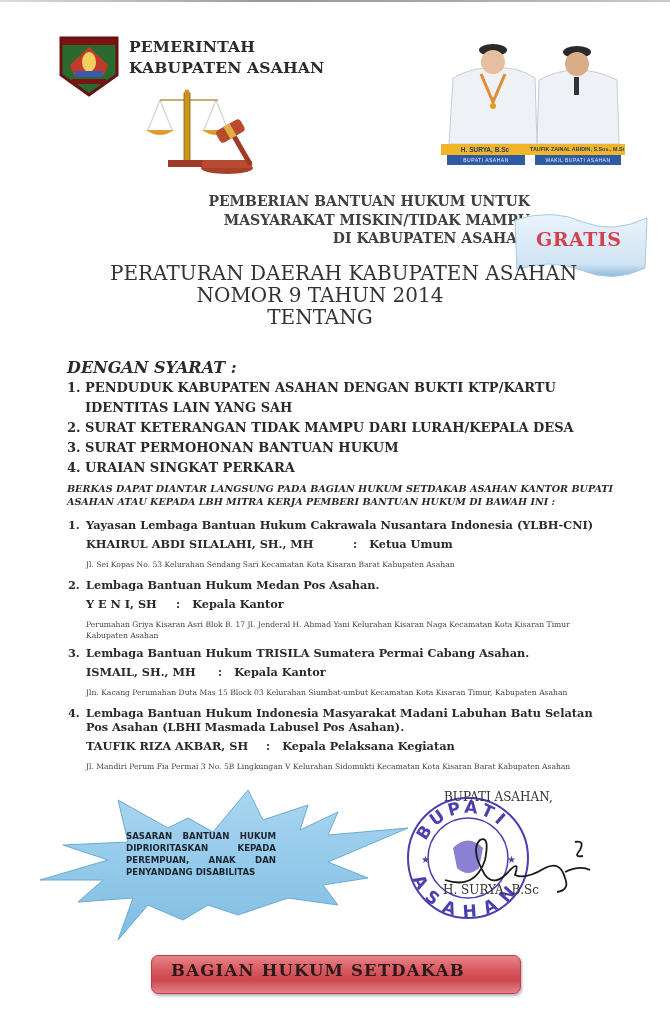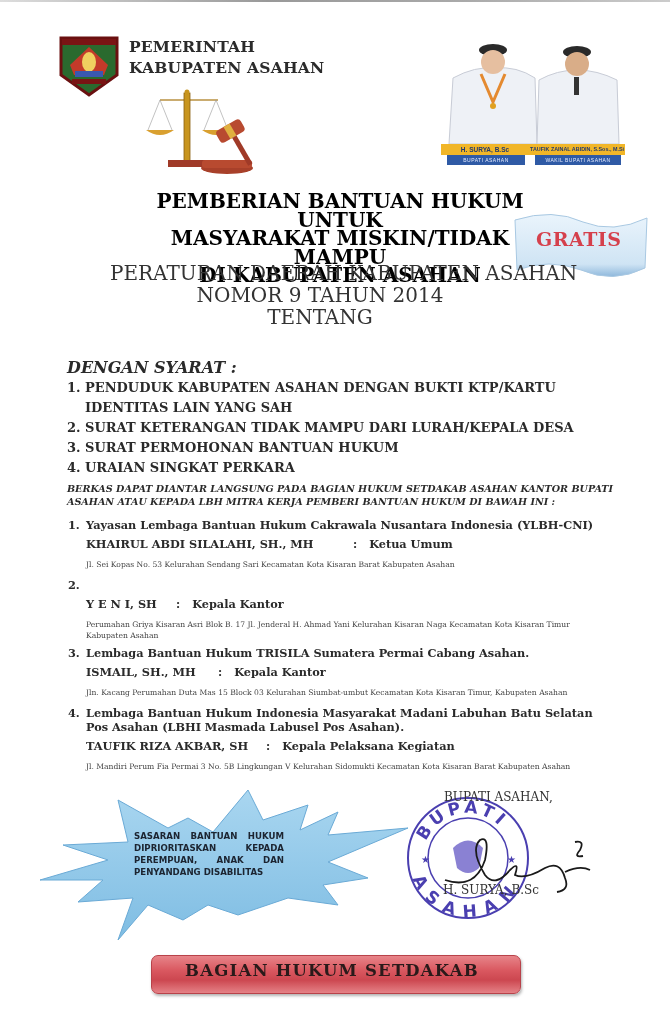--- a/index.html
+++ b/index.html
@@ -13,21 +13,21 @@
 
   
   #scale { left:140px; top:88px; width:140px; height:95px; }
 
   
   #officials { left:437px; top:22px; width:190px; height:148px; }
   .name-bar { position:absolute; top:122px; height:11px; background:#f1b628; font-family:"Liberation Sans", sans-serif; font-weight:bold; font-size:6.5px; color:#233a6e; text-align:center; line-height:11px; }
   .role-bar { position:absolute; top:133px; height:10px; background:#2f5aa5; font-family:"Liberation Sans", sans-serif; font-size:5px; color:#e6ecff; text-align:center; line-height:10px; letter-spacing:0.5px; }
 
   
-  .headline { left:150px; top:192px; width:380px; text-align:center; font-weight:bold; font-size:20px; line-height:18.5px; color:#000000; }
+  .headline { left:150px; top:192px; width:380px; text-align:right; font-weight:bold; font-size:14px; line-height:18.5px; color:#404040; }
   .regulation { left:110px; top:262px; width:420px; text-align:center; font-size:20px; line-height:22px; color:#333; }
   .regulation div { white-space:nowrap; }
 
   
   #gratis { left:513px; top:208px; width:138px; height:76px; }
   .gratis-text { left:536px; top:228px; font-family:"DejaVu Serif", serif; font-weight:bold; font-size:19px; color:#d5404c; letter-spacing:0.5px; }
 
   
   .req-title { left:67px; top:358px; font-weight:bold; font-size:16px; color:#2a2a2a;font-style:italic; }
   .req-list { left:67px; top:378px; width:560px; font-weight:bold; font-size:13px; line-height:20px; color:#2a2a2a; }
@@ -38,31 +38,31 @@
   
   .inst { left:68px; width:545px; }
   .inst-name { display:flex; font-weight:bold; font-size:11.3px; line-height:14px; color:#2a2a2a; }
   .inst-num { width:18px; flex:none; }
   .inst-person { margin-left:18px; margin-top:5px; font-weight:bold; font-size:11.3px; color:#2a2a2a; display:flex; }
   .inst-person .colon { margin:0 12px; }
   .inst-addr { margin-left:18px; margin-top:8px; font-size:7.6px; line-height:11px; color:#444; }
 
   
   #star { left:38px; top:780px; width:372px; height:165px; }
-  .star-text { left:134px; top:830px; width:150px; font-family:"DejaVu Sans", sans-serif; font-weight:bold; font-size:8.6px; line-height:12px; color:#1c2430; text-align:justify; text-align-last:left; }
+  .star-text { left:126px; top:830px; width:150px; font-family:"DejaVu Sans", sans-serif; font-weight:bold; font-size:8.6px; line-height:12px; color:#1c2430; text-align:justify; text-align-last:left; }
 
   
   #stamp { left:403px; top:793px; width:130px; height:130px; }
   .sig-title { left:444px; top:790px; font-size:12px; color:#333; }
   .sig-name { left:443px; top:883px; font-size:12px; color:#333; }
   #signature { left:435px; top:820px; width:160px; height:80px; }
 
   
   .footer-bar { left:151px; top:955px; width:368px; height:37px; border-radius:7px; background:linear-gradient(180deg,#e78489 0%,#d9575f 40%,#cc4750 65%,#e58287 100%); box-shadow:1px 2px 3px rgba(0,0,0,0.3); border:1px solid #b8424a; }
-  .footer-text { left:147px; top:961px; width:370px; text-align:center; font-family:"DejaVu Serif", serif; font-weight:900; font-size:16.5px; letter-spacing:1.2px; color:#2a1a1a; transform:scaleY(1.05); }
+  .footer-text { left:133px; top:961px; width:370px; text-align:center; font-family:"DejaVu Serif", serif; font-weight:900; font-size:16.5px; letter-spacing:1.2px; color:#2a1a1a; transform:scaleY(1.05); }
 </style>
 </head>
 <body>
 
 <div class="topline"></div>
 
 <svg id="logo" class="abs" viewBox="0 0 62 62">
   <path d="M3 3 H59 V40 L31 60 L3 40 Z" fill="#2a6a2e" stroke="#6a1010" stroke-width="3"></path>
   <rect x="4" y="4" width="54" height="6" fill="#7a1414"></rect>
   <polygon points="12,30 31,12 50,30 46,40 16,40" fill="#c33a2a"></polygon>
@@ -170,20 +170,21 @@
       <span style="width:255px;">KHAIRUL ABDI SILALAHI, SH., MH</span>
       <span class="colon">:</span>
       <span>Ketua Umum</span>
     </div>
   <div class="inst-addr">Jl. Sei Kopas No. 53 Kelurahan Sendang Sari Kecamatan Kota Kisaran Barat Kabupaten Asahan</div>
 </div>
 
 <div class="abs inst" style="top:578px;">
   <div class="inst-name">
       <span class="inst-num">2.</span>
+      <span>Lembaga Bantuan Hukum Medan Pos Asahan.</span>
     </div>
   <div class="inst-person">
       <span style="width:78px;">Y E N I, SH</span>
       <span class="colon">:</span>
       <span>Kepala Kantor</span>
     </div>
   <div class="inst-addr">Perumahan Griya Kisaran Asri Blok B. 17 Jl. Jenderal H. Ahmad Yani Kelurahan Kisaran Naga Kecamatan Kota Kisaran Timur Kabupaten Asahan</div>
 </div>
 
 <div class="abs inst" style="top:646px;">

